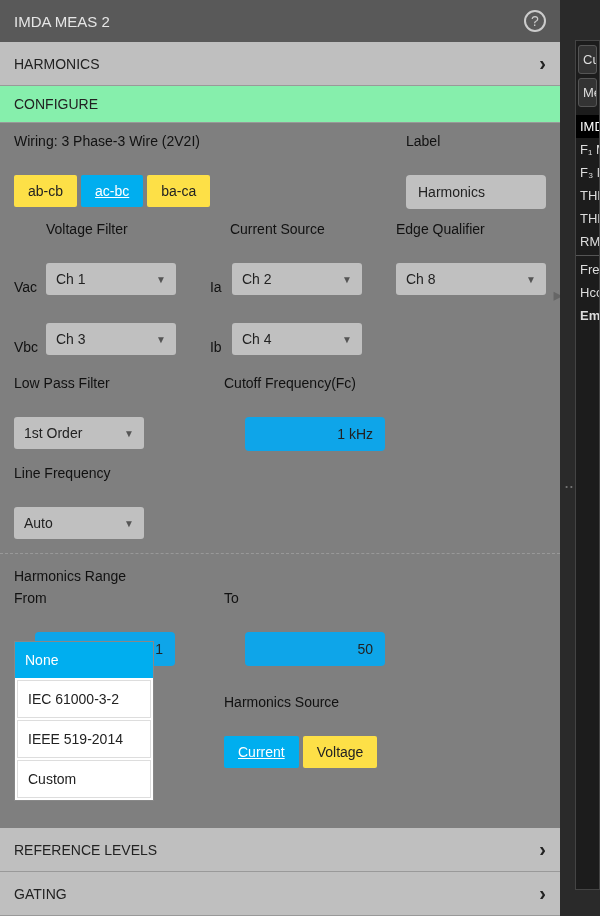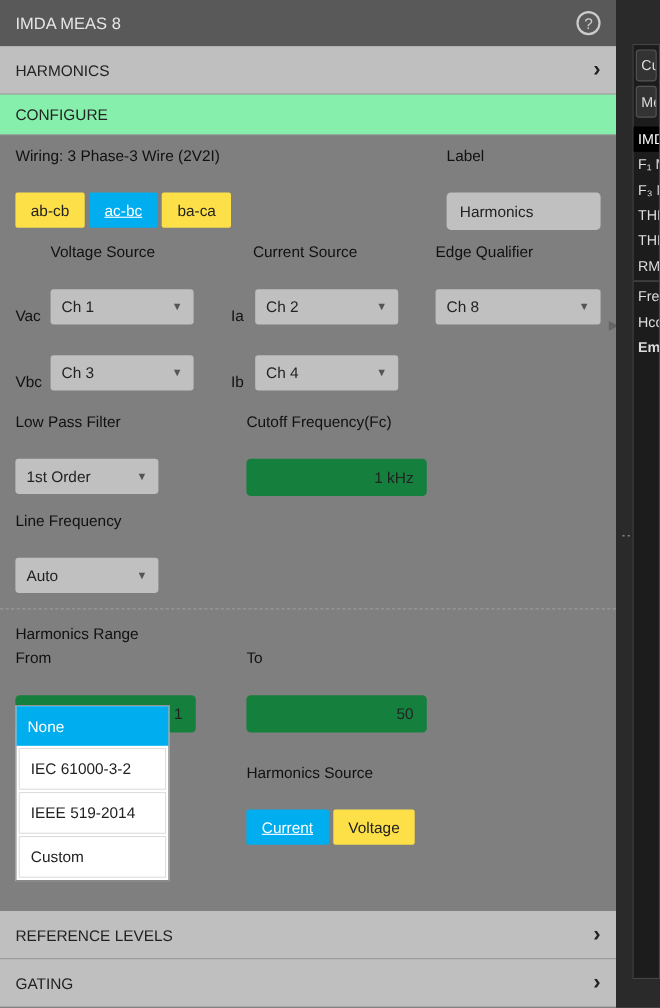--- a/index.html
+++ b/index.html
@@ -19,21 +19,21 @@
   .label { font-size: 14px; color: #111; margin-bottom: 6px; display: block; }
   
   .row { display: flex; gap: 20px; margin-bottom: 10px; }
   .col { display: flex; flex-direction: column; gap: 20px; }
   
   .seg-group { display: flex; gap: 4px; }
   .seg-btn { background: #fde047; border: none; padding: 8px 14px; font-size: 14px; color: #222; cursor: pointer; border-radius: 2px; }
   .seg-btn.active { background: #00aeef; color: #fff; text-decoration: underline; }
   
   .input-text { background: #c0c0c0; border: none; padding: 9px 12px; font-size: 14px; color: #222; border-radius: 4px; width: 140px; }
-  .input-num { background: #15803d; border: none; padding: 9px 12px; font-size: 14px; color: #222; border-radius: 4px; width: 164px; text-align: right; }
+  .input-num { background: #0ea5e9; border: none; padding: 9px 12px; font-size: 14px; color: #222; border-radius: 4px; width: 140px; text-align: right; margin-left: 21px; }
   
   .dropdown { background: #c0c0c0; border: none; padding: 8px 10px; font-size: 14px; color: #222; border-radius: 3px; width: 130px; display: flex; justify-content: space-between; align-items: center; cursor: pointer; }
   .dropdown.wide { width: 150px; }
   .dropdown.active-blue { background: #00aeef; color: #fff; }
   .dd-arrow { font-size: 10px; color: #555; }
   .dropdown.active-blue .dd-arrow { color: #fff; }
   
   .prefix-row { display: flex; align-items: flex-end; gap: 6px; margin-bottom: 8px; }
   .prefix { font-size: 14px; color: #111; width: 26px; }
   
@@ -52,21 +52,21 @@
   
   .expand-handle { position: absolute; left: 550px; top: 280px; width: 16px; height: 30px; display: flex; align-items: center; justify-content: center; color: #666; font-size: 18px; }
   .dots-handle { position: absolute; left: 564px; top: 480px; color: #888; font-size: 14px; writing-mode: vertical-rl; letter-spacing: -2px; }
 </style>
 </head>
 <body>
 
 <div class="panel">
 
   <div class="title-bar">
-    <span>IMDA MEAS 8</span>
+    <span>IMDA MEAS 2</span>
     <span class="help-icon">?</span>
   </div>
 
   <div class="section-header">
     <span>HARMONICS</span>
     <span class="chevron">›</span>
   </div>
 
   <div class="section-header sub">
     <span>CONFIGURE</span>
@@ -84,21 +84,21 @@
         </div>
       </div>
       <div class="col">
         <span class="label">Label</span>
         <input class="input-text" value="Harmonics" style="">
       </div>
     </div>
 
     <div class="row" style="margin-top:12px">
       <div class="col" style="width:180px">
-        <span class="label" style="margin-left:32px">Voltage Source</span>
+        <span class="label" style="margin-left:32px">Voltage Filter</span>
         <div class="prefix-row">
           <span class="prefix">Vac</span>
           <div class="dropdown">
             <span>Ch 1</span>
             <span class="dd-arrow">▼</span>
           </div>
         </div>
         <div class="prefix-row">
           <span class="prefix">Vbc</span>
           <div class="dropdown">

